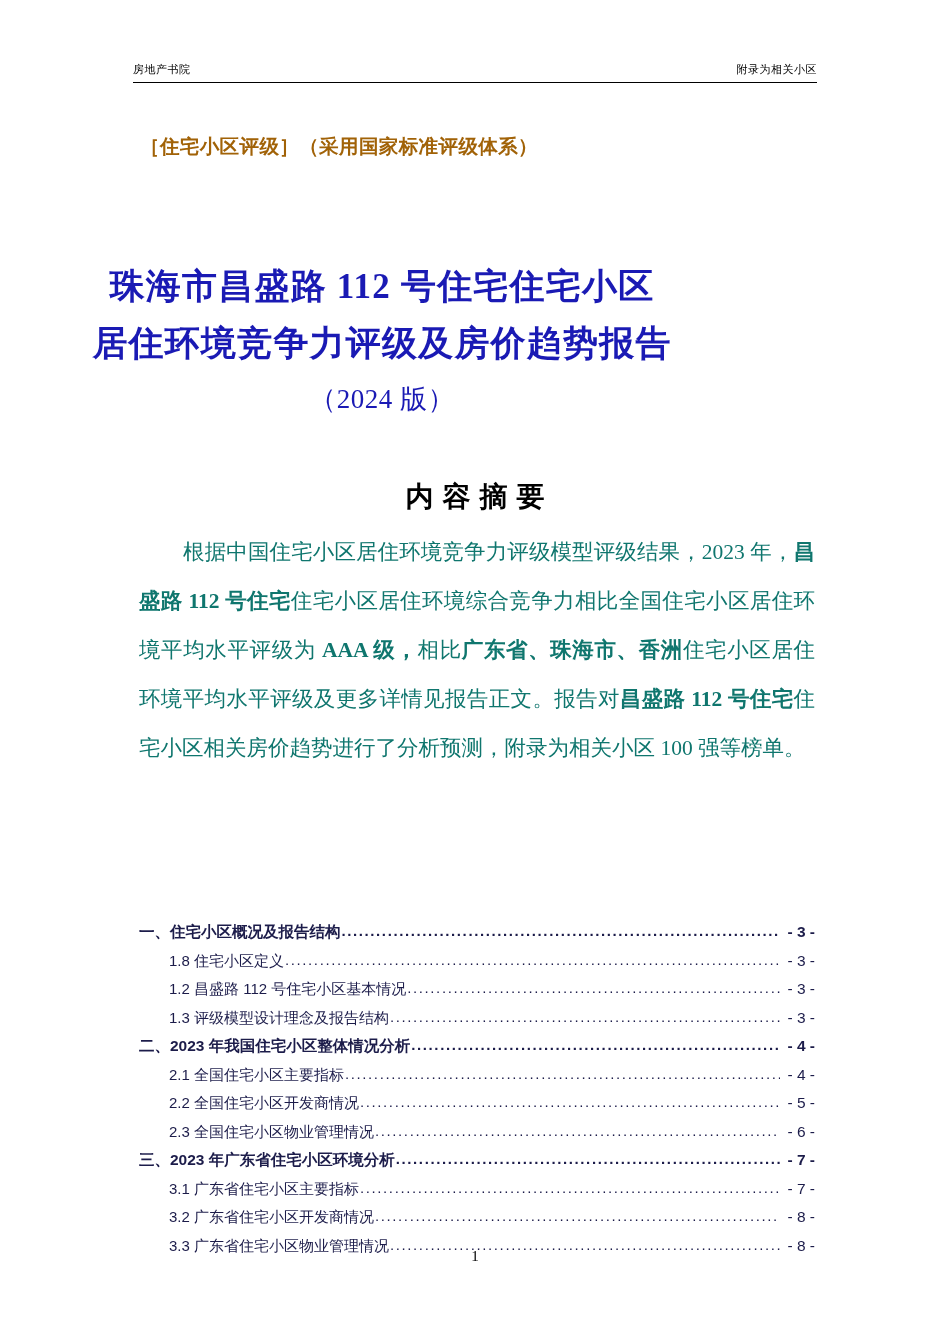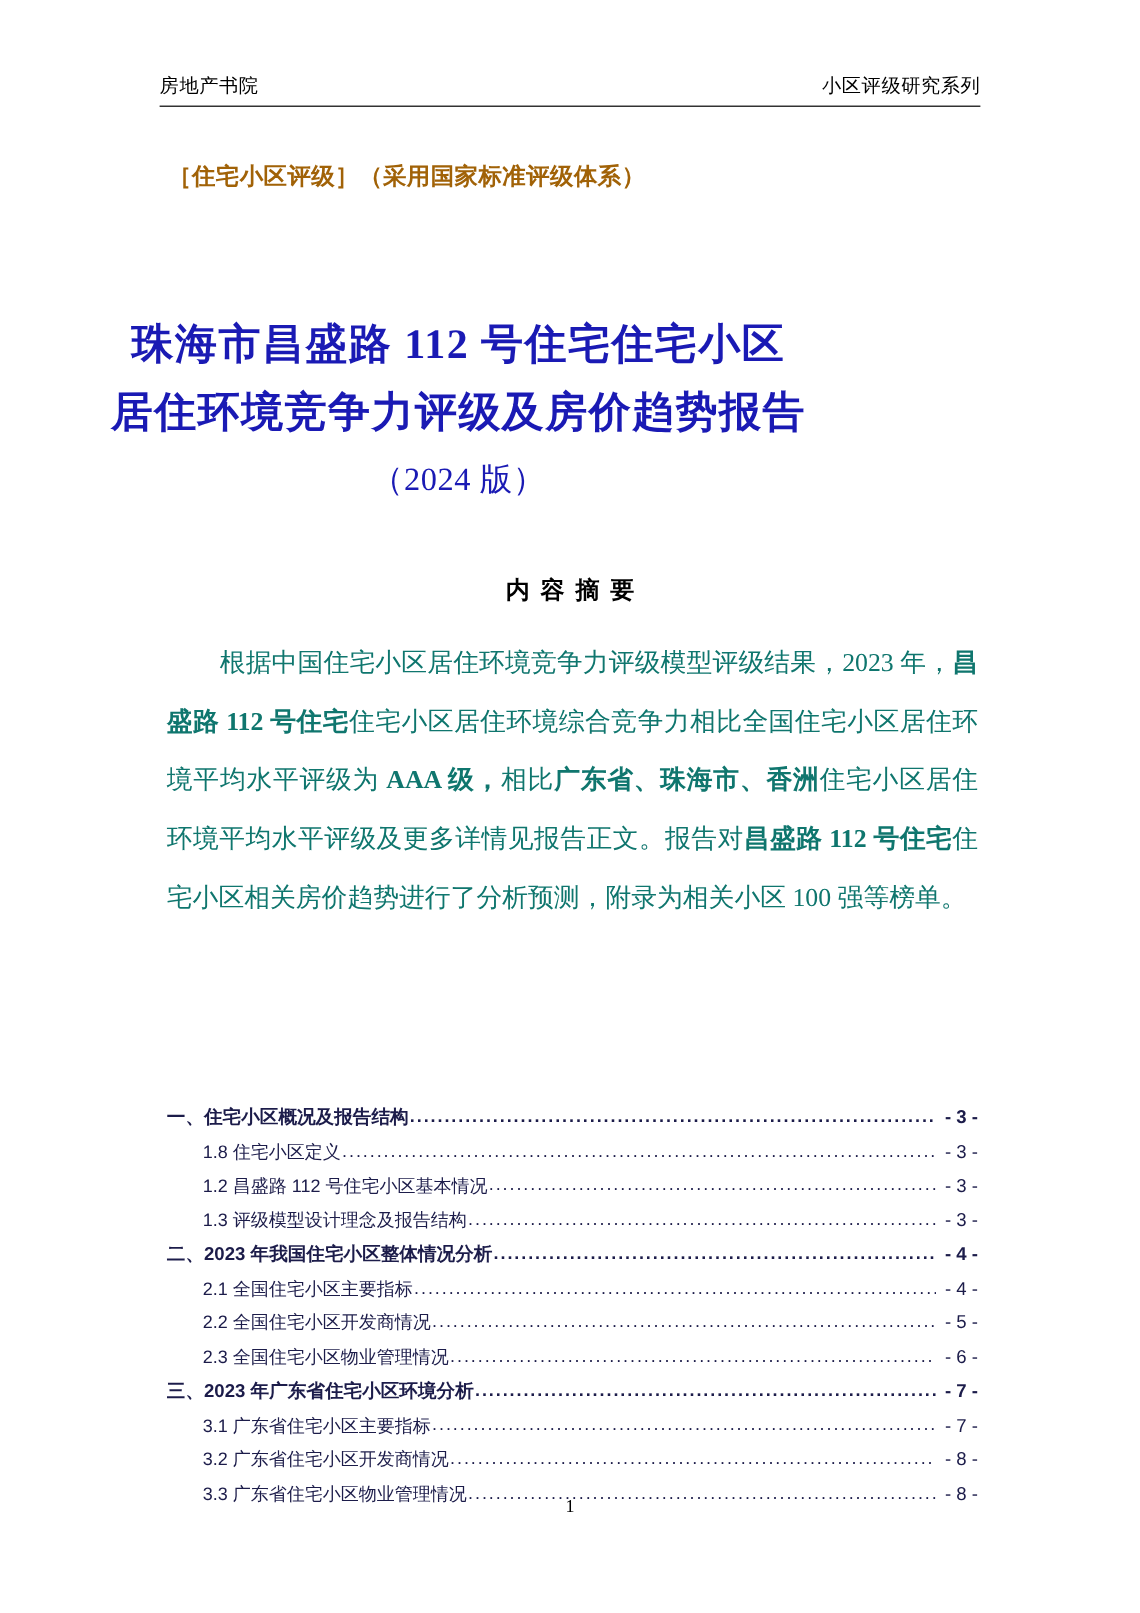--- a/index.html
+++ b/index.html
@@ -24,21 +24,21 @@
   
   .doc-header {
     position: absolute;
     top: 62px;
     left: 133px;
     width: 684px;
     display: flex;
     justify-content: space-between;
     align-items: flex-end;
     font-family: "Liberation Sans", "DejaVu Sans", sans-serif;
-    font-size: 16px;
+    font-size: 11px;
     letter-spacing: 0.5px;
     color: #000;
     padding-bottom: 5px;
     border-bottom: 1.6px solid #000;
   }
   .doc-header .hdr-left { text-align: left; }
   .doc-header .hdr-right { text-align: right; }
 
   
   .bracket-line {
@@ -80,21 +80,21 @@
   }
 
   
   .section-heading {
     position: absolute;
     left: 0;
     width: 950px;
     text-align: center;
     font-family: "Liberation Sans", "DejaVu Sans", sans-serif;
     font-weight: bold;
-    font-size: 20px;
+    font-size: 28px;
     letter-spacing: 9px;
     text-indent: 9px;
     color: #000;
   }
   #abstract-heading { top: 478px; }
   #toc-heading { top: 868px; font-size: 26px; }
 
   
   .abstract-body {
     position: absolute;
@@ -166,21 +166,21 @@
     color: #000;
   }
 </style>
 </head>
 <body>
 
 <div class="page">
 
   <div class="doc-header">
     <span class="hdr-left">房地产书院</span>
-    <span class="hdr-right">小区评级研究系列</span>
+    <span class="hdr-right">附录为相关小区</span>
   </div>
 
   <div class="bracket-line">［住宅小区评级］（采用国家标准评级体系）</div>
 
   <div class="title-block" style="color: rgb(26, 26, 180);">
     <div class="title-line">珠海市昌盛路 112 号住宅住宅小区</div>
     <div class="title-line">居住环境竞争力评级及房价趋势报告</div>
     <div class="title-version">（2024 版）</div>
   </div>
 

